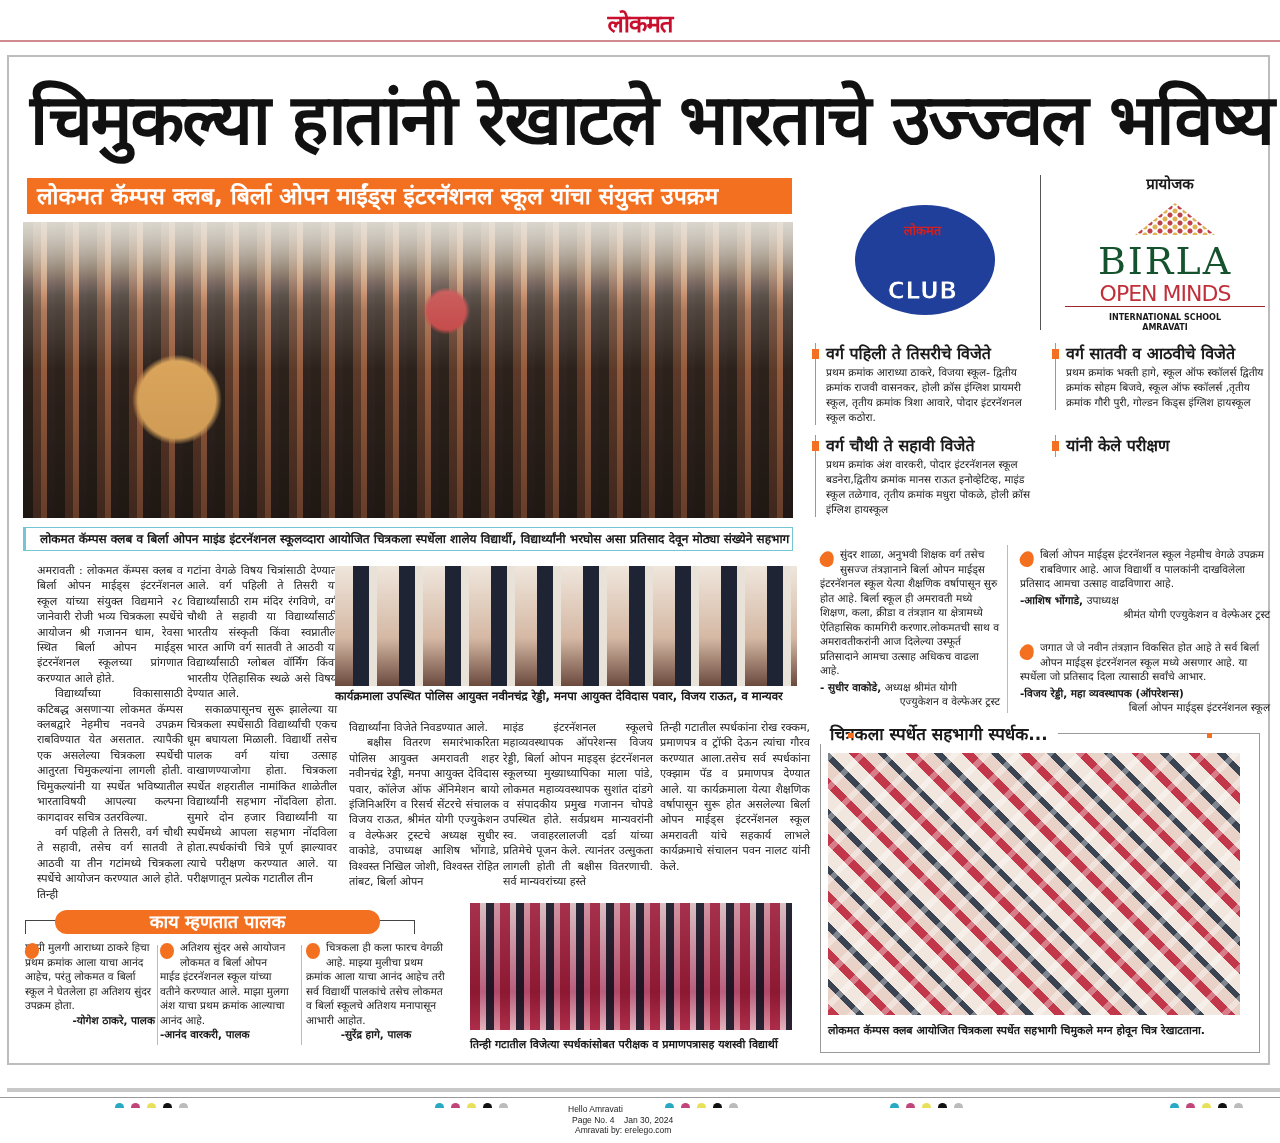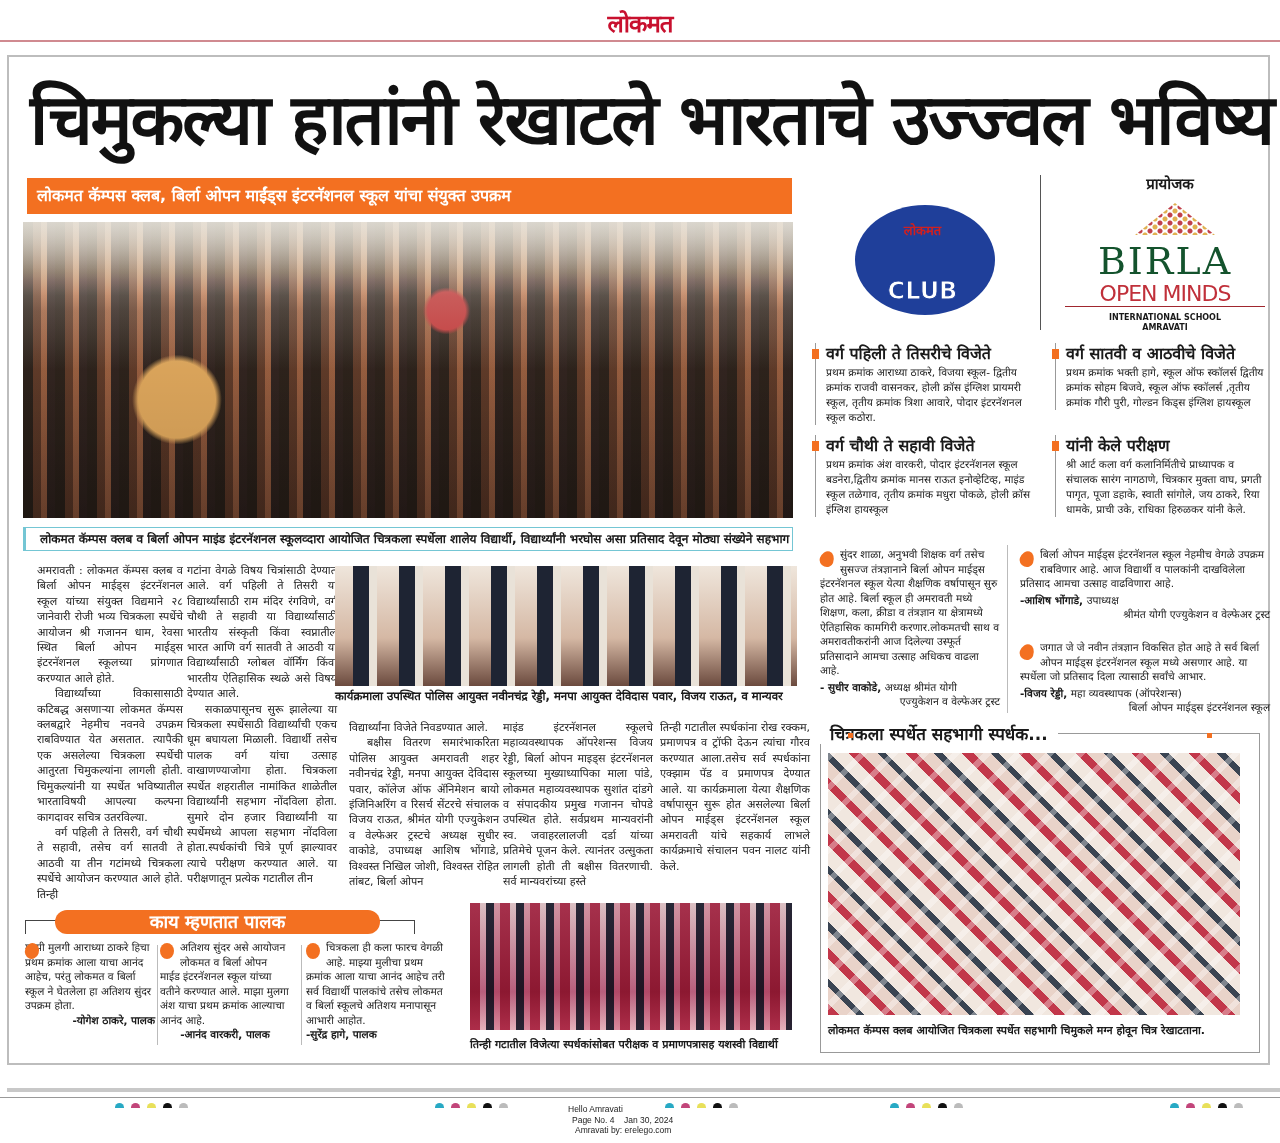--- a/index.html
+++ b/index.html
@@ -7,21 +7,21 @@
   body { position: relative; font-family: "DejaVu Sans", sans-serif; color: #1a1a1a; }
 
   .masthead { position: absolute; left: 0; top: 0; width: 1280px; height: 42px; text-align: center; }
   .masthead .logo { display: inline-block; margin-top: 6px; color: #c8102e; font-weight: bold; font-size: 24px; letter-spacing: -1px; font-family: "DejaVu Serif", serif; }
   .mast-rule { position: absolute; left: 0; top: 40px; width: 1280px; height: 2px; background: #d08a90; }
 
   .page-frame { position: absolute; left: 7px; top: 55px; width: 1263px; height: 1010px; border: 2px solid #bdbdbd; }
 
   .headline { position: absolute; left: 30px; top: 70px; width: 1220px; height: 100px; font-size: 70px; font-weight: bold; line-height: 100px; color: #111; letter-spacing: -2px; white-space: nowrap; }
 
-  .subbanner { position: absolute; left: 27px; top: 178px; width: 765px; height: 36px; background: #f37021; color: #fff; font-size: 16px; font-weight: bold; line-height: 36px; padding-left: 10px; white-space: nowrap; overflow: hidden; }
+  .subbanner { position: absolute; left: 27px; top: 178px; width: 765px; height: 36px; background: #f37021; color: #fff; font-size: 23px; font-weight: bold; line-height: 36px; padding-left: 10px; white-space: nowrap; overflow: hidden; }
 
   .photo { position: absolute; overflow: hidden; }
   .photo-crowd { left: 23px; top: 222px; width: 770px; height: 296px;
     background:
       radial-gradient(circle at 20% 60%, #d9a35a 0 6%, transparent 7%),
       radial-gradient(circle at 55% 30%, #c23a3a 0 4%, transparent 5%),
       repeating-linear-gradient(90deg, #3a3530 0 10px, #7a5a48 10px 18px, #c29070 18px 24px, #403838 24px 32px),
       linear-gradient(180deg, #cfcac0 0%, #6b5a4e 30%, #4a3d36 100%);
     background-blend-mode: normal, normal, overlay, normal; }
   .photo-crowd::after { content: ""; position: absolute; left: 0; top: 0; right: 0; bottom: 0;
@@ -160,42 +160,41 @@
     <p>प्रथम क्रमांक अंश वारकरी,  पोदार इंटरनॅशनल स्कूल बडनेरा,द्वितीय क्रमांक मानस राऊत  इनोव्हेटिव्ह, माइंड स्कूल तळेगाव, तृतीय क्रमांक मधुरा पोकळे, होली क्रॉस  इंग्लिश हायस्कूल</p>
   </div>
   <div class="wblock wb3">
     <span class="marker"></span>
     <h3>वर्ग सातवी व आठवीचे विजेते</h3>
     <p>प्रथम क्रमांक भक्ती हागे, स्कूल ऑफ स्कॉलर्स द्वितीय क्रमांक सोहम बिजवे,  स्कूल ऑफ स्कॉलर्स ,तृतीय क्रमांक गौरी पुरी,  गोल्डन किड्स इंग्लिश हायस्कूल</p>
   </div>
   <div class="wblock wb4">
     <span class="marker"></span>
     <h3>यांनी केले परीक्षण</h3>
-    <p>श्री आर्ट कला वर्ग कलानिर्मितीचे प्राध्यापक व संचालक सारंग नागठाणे, चित्रकार मुक्ता वाघ, प्रगती पागृत, पूजा डहाके, स्वाती सांगोले, जय ठाकरे, रिया धामके, प्राची उके, राधिका हिरुळकर यांनी केले.</p>
   </div>
 </div>
 
 <div class="quotes-right">
   <div class="q-divider"></div>
   <div class="quote qr1">
     <span class="drop"></span>
     <span>सुंदर शाळा, अनुभवी शिक्षक वर्ग तसेच सुसज्ज तंत्रज्ञानाने बिर्ला ओपन माईड्स इंटरनॅशनल स्कूल येत्या शैक्षणिक वर्षापासून सुरु होत आहे. बिर्ला स्कूल ही अमरावती मध्ये शिक्षण, कला, क्रीडा व तंत्रज्ञान या क्षेत्रामध्ये ऐतिहासिक कामगिरी करणार.लोकमतची साथ व अमरावतीकरांनी आज दिलेल्या उस्फूर्त प्रतिसादाने आमचा उत्साह अधिकच वाढला आहे.</span>
     <span class="attr"><span>- सुधीर वाकोडे,</span> <span style="font-weight:normal">अध्यक्ष श्रीमंत योगी</span></span>
     <span class="attr2">एज्युकेशन व वेल्फेअर ट्रस्ट</span>
   </div>
   <div class="quote qr2">
     <span class="drop"></span>
     <span>बिर्ला ओपन माईड्स इंटरनॅशनल स्कूल नेहमीच वेगळे उपक्रम राबविणार आहे. आज विद्यार्थी व पालकांनी दाखविलेला प्रतिसाद आमचा उत्साह वाढविणारा आहे.</span>
     <span class="attr"><span>-आशिष भोंगाडे,</span> <span style="font-weight:normal">उपाध्यक्ष</span></span>
     <span class="attr2">श्रीमंत योगी एज्युकेशन व वेल्फेअर ट्रस्ट</span>
   </div>
   <div class="quote qr3">
     <span class="drop"></span>
     <span>जगात जे जे नवीन तंत्रज्ञान विकसित होत आहे ते सर्व बिर्ला ओपन माईड्स इंटरनॅशनल स्कूल मध्ये असणार आहे. या स्पर्धेला जो प्रतिसाद दिला त्यासाठी सर्वांचे आभार.</span>
-    <span class="attr"><span>-विजय रेड्डी,</span> <span style="font-weight:normal">महा व्यवस्थापक (ऑपरेशन्स)</span></span>
+    <span class="attr"><span>-विजय रेड्डी,</span> <span style="font-weight:bold">महा व्यवस्थापक (ऑपरेशन्स)</span></span>
     <span class="attr2">बिर्ला ओपन माईड्स इंटरनॅशनल स्कूल</span>
   </div>
 </div>
 
 <div class="gallery-frame"></div>
 <div class="gallery-title"><span>चित्रकला स्पर्धेत सहभागी स्पर्धक...</span></div>
 <div class="gallery-dot" style="left:848px"></div>
 <div class="gallery-dot" style="left:1207px"></div>
 <div class="photo photo-drawing"></div>
 <div class="gallery-caption">लोकमत कॅम्पस क्लब आयोजित चित्रकला स्पर्धेत सहभागी चिमुकले मग्न होवून चित्र रेखाटताना.</div>
@@ -234,27 +233,27 @@
   <span class="quote">
       <span class="drop" style="display:inline-block;float:left;width:14px;height:16px;background:#f37021;border-radius:50%;margin-right:6px;margin-top:3px"></span>
     </span>
   <span>माझी मुलगी आराध्या ठाकरे हिचा प्रथम क्रमांक आला याचा आनंद  आहेच, परंतु लोकमत व बिर्ला स्कूल ने घेतलेला हा अतिशय सुंदर उपक्रम होता.</span>
   <span style="display:block;text-align:right;font-weight:bold">-योगेश ठाकरे, पालक</span>
 </div>
 <div class="pq-div" style="left:157px"></div>
 <div class="pq pq2">
   <span class="drop" style="display:inline-block;float:left;width:14px;height:16px;background:#f37021;border-radius:50%;margin-right:6px;margin-top:3px"></span>
   <span>अतिशय सुंदर असे आयोजन लोकमत व बिर्ला ओपन माईड इंटरनॅशनल स्कूल यांच्या वतीने करण्यात आले. माझा मुलगा अंश याचा प्रथम क्रमांक आल्याचा आनंद आहे.</span>
-  <span style="display:block;text-align:center;font-weight:bold">-आनंद वारकरी, पालक</span>
+  <span style="display:block;text-align:left;font-weight:bold">-आनंद वारकरी, पालक</span>
 </div>
 <div class="pq-div" style="left:301px"></div>
 <div class="pq pq3">
   <span class="drop" style="display:inline-block;float:left;width:14px;height:16px;background:#f37021;border-radius:50%;margin-right:6px;margin-top:3px"></span>
   <span>चित्रकला ही कला फारच वेगळी आहे. माझ्या मुलीचा प्रथम क्रमांक आला याचा आनंद आहेच तरी सर्व विद्यार्थी पालकांचे तसेच  लोकमत व बिर्ला स्कूलचे अतिशय मनापासून आभारी आहोत.</span>
-  <span style="display:block;text-align:left;font-weight:bold">-सुरेंद्र हागे, पालक</span>
+  <span style="display:block;text-align:center;font-weight:bold">-सुरेंद्र हागे, पालक</span>
 </div>
 
 <div class="photo photo-winners"></div>
 <div class="winners-caption">तिन्ही गटातील विजेत्या स्पर्धकांसोबत परीक्षक व प्रमाणपत्रासह यशस्वी विद्यार्थी</div>
 
 <div class="printer-strip"></div>
 <div class="printer-line"></div>
 <div class="reg" style="left:115px"><i style="background:#27a9c4"></i><i style="background:#c2457a"></i><i style="background:#e8e05a"></i><i style="background:#111"></i><i style="background:#bbb"></i></div>
 <div class="reg" style="left:435px"><i style="background:#27a9c4"></i><i style="background:#c2457a"></i><i style="background:#e8e05a"></i><i style="background:#111"></i><i style="background:#bbb"></i></div>
 <div class="reg" style="left:665px"><i style="background:#27a9c4"></i><i style="background:#c2457a"></i><i style="background:#e8e05a"></i><i style="background:#111"></i><i style="background:#bbb"></i></div>

